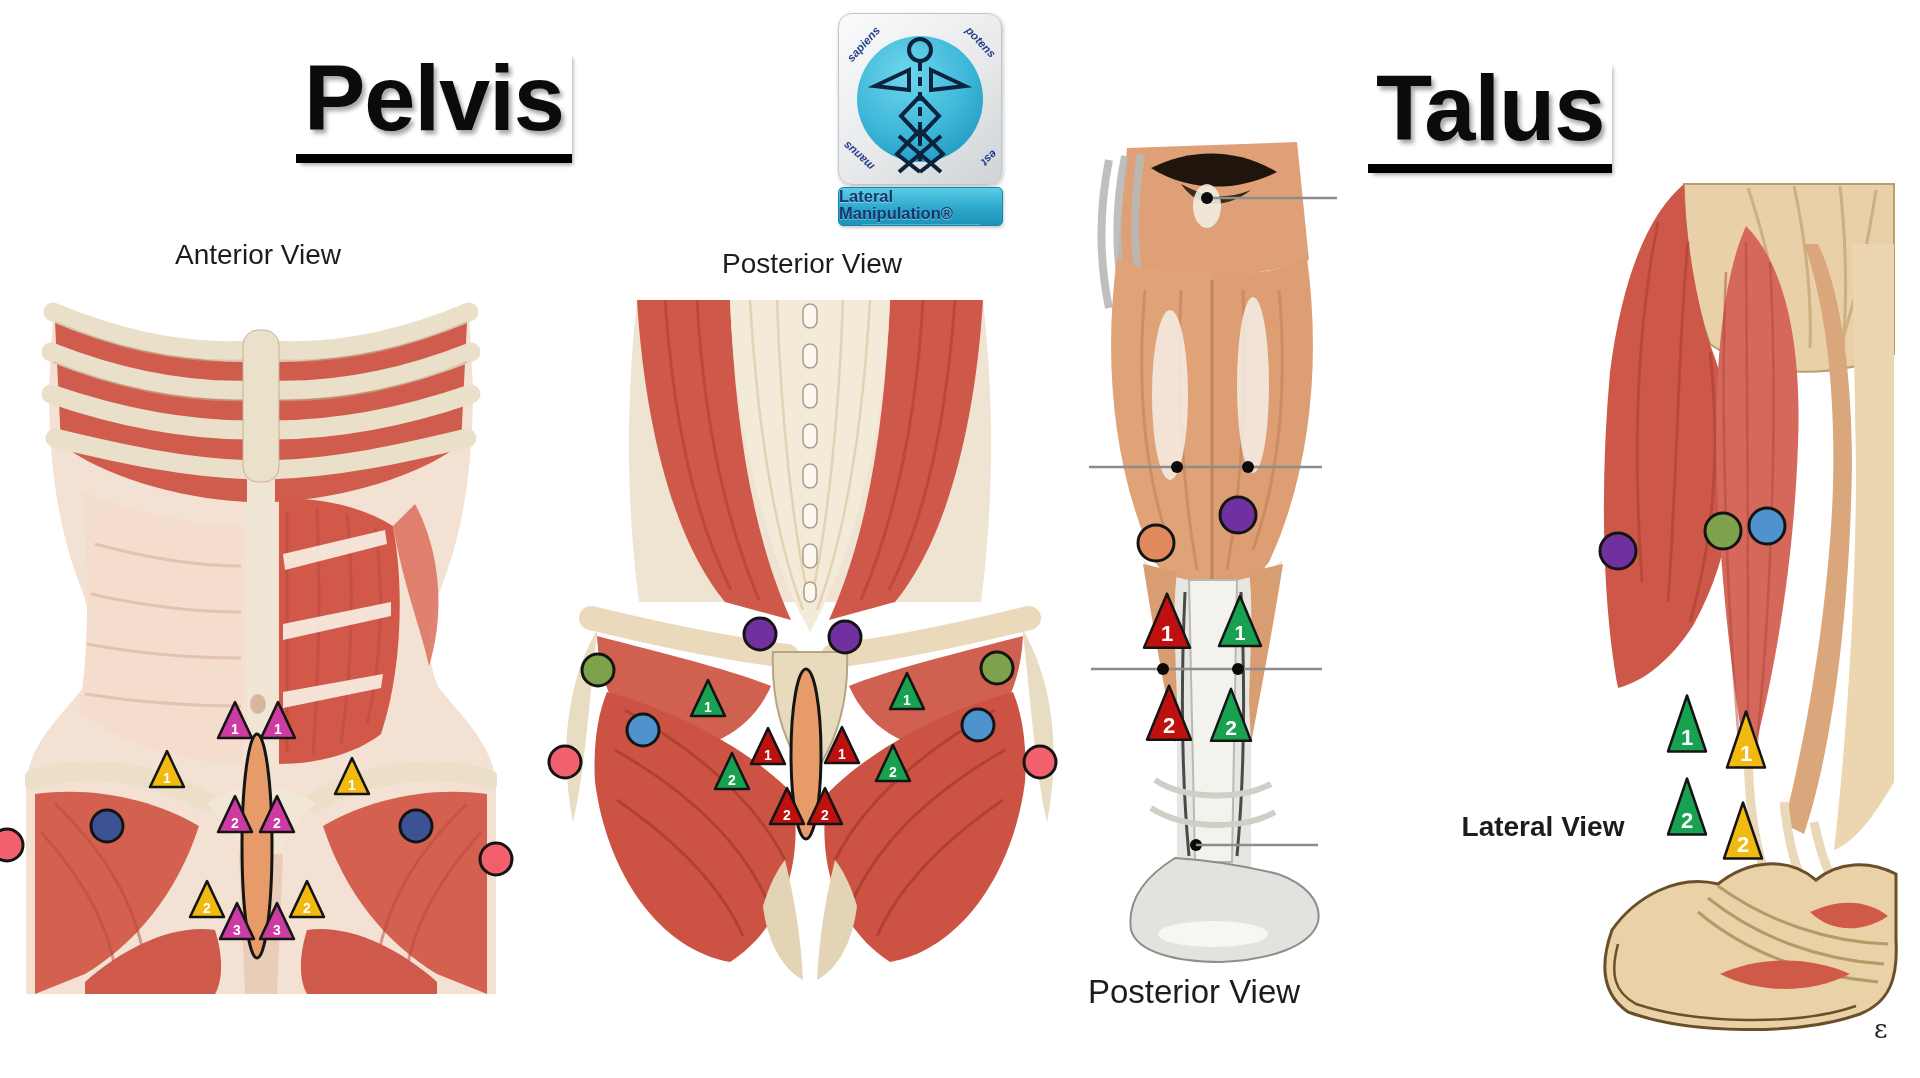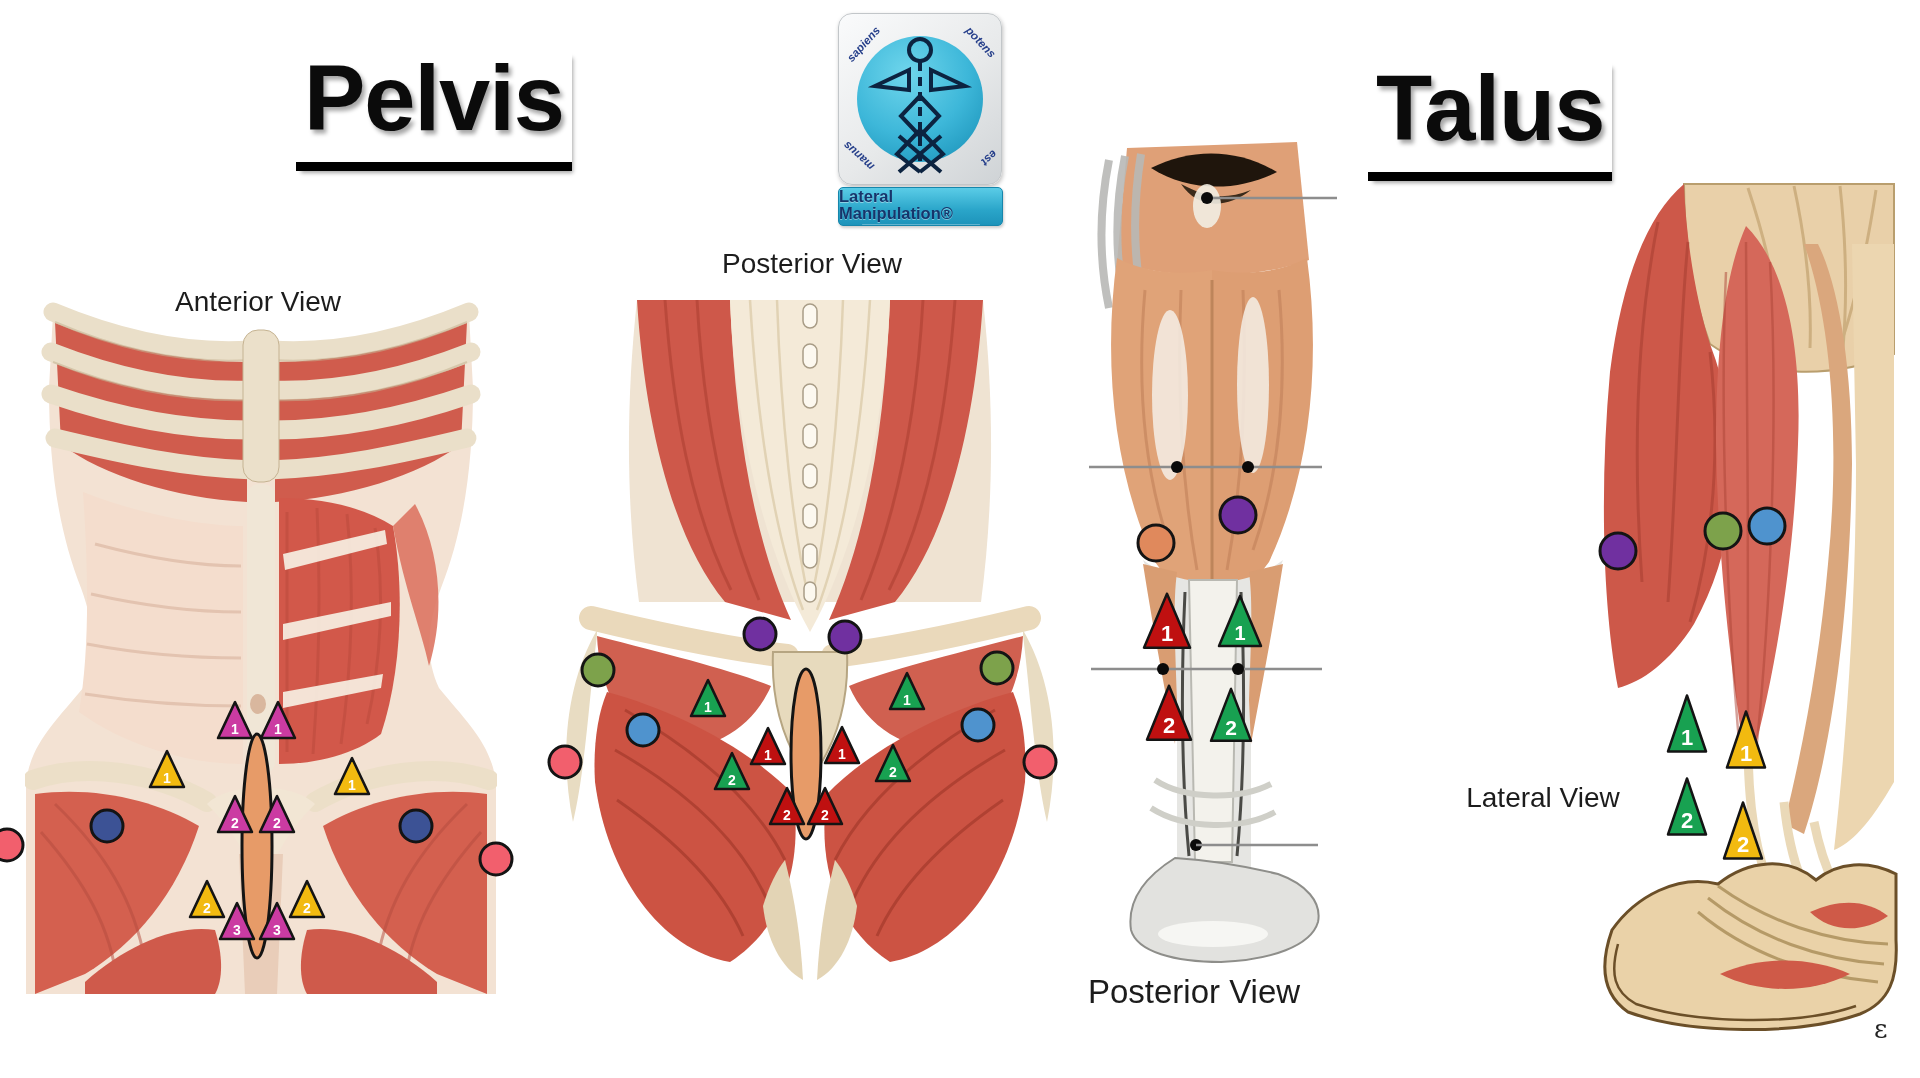--- a/index.html
+++ b/index.html
@@ -1,20 +1,20 @@
 <!DOCTYPE html>
 <html><head>
 <meta charset="utf-8">
 <style>
   html,body{margin:0;padding:0;background:#fff;}
   .stage{position:relative;width:1920px;height:1078px;background:#ffffff;overflow:hidden;
          font-family:"Liberation Sans",sans-serif;}
   
   .big-title{position:absolute;font-size:92px;font-weight:bold;line-height:1;color:#0b0b0b;
-    letter-spacing:-1px;padding:0 8px 18px 8px;border-bottom:9px solid #000;
+    letter-spacing:-1px;padding:0 8px 10px 8px;border-bottom:9px solid #000;
     text-shadow:3px 4px 4px rgba(0,0,0,.35);box-shadow:3px 4px 4px -2px rgba(0,0,0,.35);}
   .title-pelvis{left:296px;top:52px;}
   .title-talus{left:1368px;top:62px;}
   
   .vlabel{position:absolute;transform:translateX(-50%);white-space:nowrap;color:#1c1c1c;
     font-size:28px;z-index:30;}
   .vlabel.big{font-size:33px;}
   
   .logo-card{position:absolute;left:838px;top:13px;width:162px;height:170px;border-radius:14px;
     background:linear-gradient(140deg,#fafbfc 0%,#e7e9ea 55%,#cfd3d6 100%);
@@ -70,24 +70,24 @@
     <span class="corner-word cw-tl">sapiens</span>
     <span class="corner-word cw-tr">potens</span>
     <span class="corner-word cw-bl">manus</span>
     <span class="corner-word cw-br">est</span>
   </div>
   <div class="logo-banner">
     <span class="bn-text">Lateral Manipulation®</span>
     <span class="bn-sub"></span>
   </div>
 
-  <div class="vlabel" style="left:258px;top:239px;margin-top:47px;">Anterior View</div>
+  <div class="vlabel" style="left:258px;top:239px;">Anterior View</div>
   <div class="vlabel" style="left:812px;top:248px;">Posterior View</div>
   <div class="vlabel big" style="left:1194px;top:973px;">Posterior View</div>
-  <div class="vlabel" style="left:1543px;top:782px;">Lateral View</div>
+  <div class="vlabel" style="left:1543px;top:811px;font-weight:bold;">Lateral View</div>
 
   <svg class="illus" style="left:25px;top:292px;" width="472" height="703" viewBox="0 0 472 703">
     <path fill="#f3e2d3" d="M28,22 C100,52 170,64 236,64 C302,64 372,52 444,22 L448,96 C448,176 438,240 416,296 C402,334 400,366 414,396 C442,430 466,452 471,490 L471,702 L1,702 L1,490 C6,452 30,430 58,396 C72,366 70,334 56,296 C34,240 24,176 24,96 Z"></path>
     <path fill="#d05c4d" d="M30,30 C100,58 170,70 222,70 L222,210 C150,206 78,184 36,152 Z"></path>
     <path fill="#d05c4d" d="M442,30 C372,58 302,70 250,70 L250,210 C322,206 394,184 436,152 Z"></path>
     <g stroke="#eadfc9" stroke-width="19" stroke-linecap="round" fill="none">
       <path d="M225,58 C160,62 95,48 28,20"></path>
       <path d="M225,98 C158,100 92,86 26,60"></path>
       <path d="M225,138 C156,138 90,124 26,102"></path>
       <path d="M228,178 C160,176 96,162 30,146"></path>

